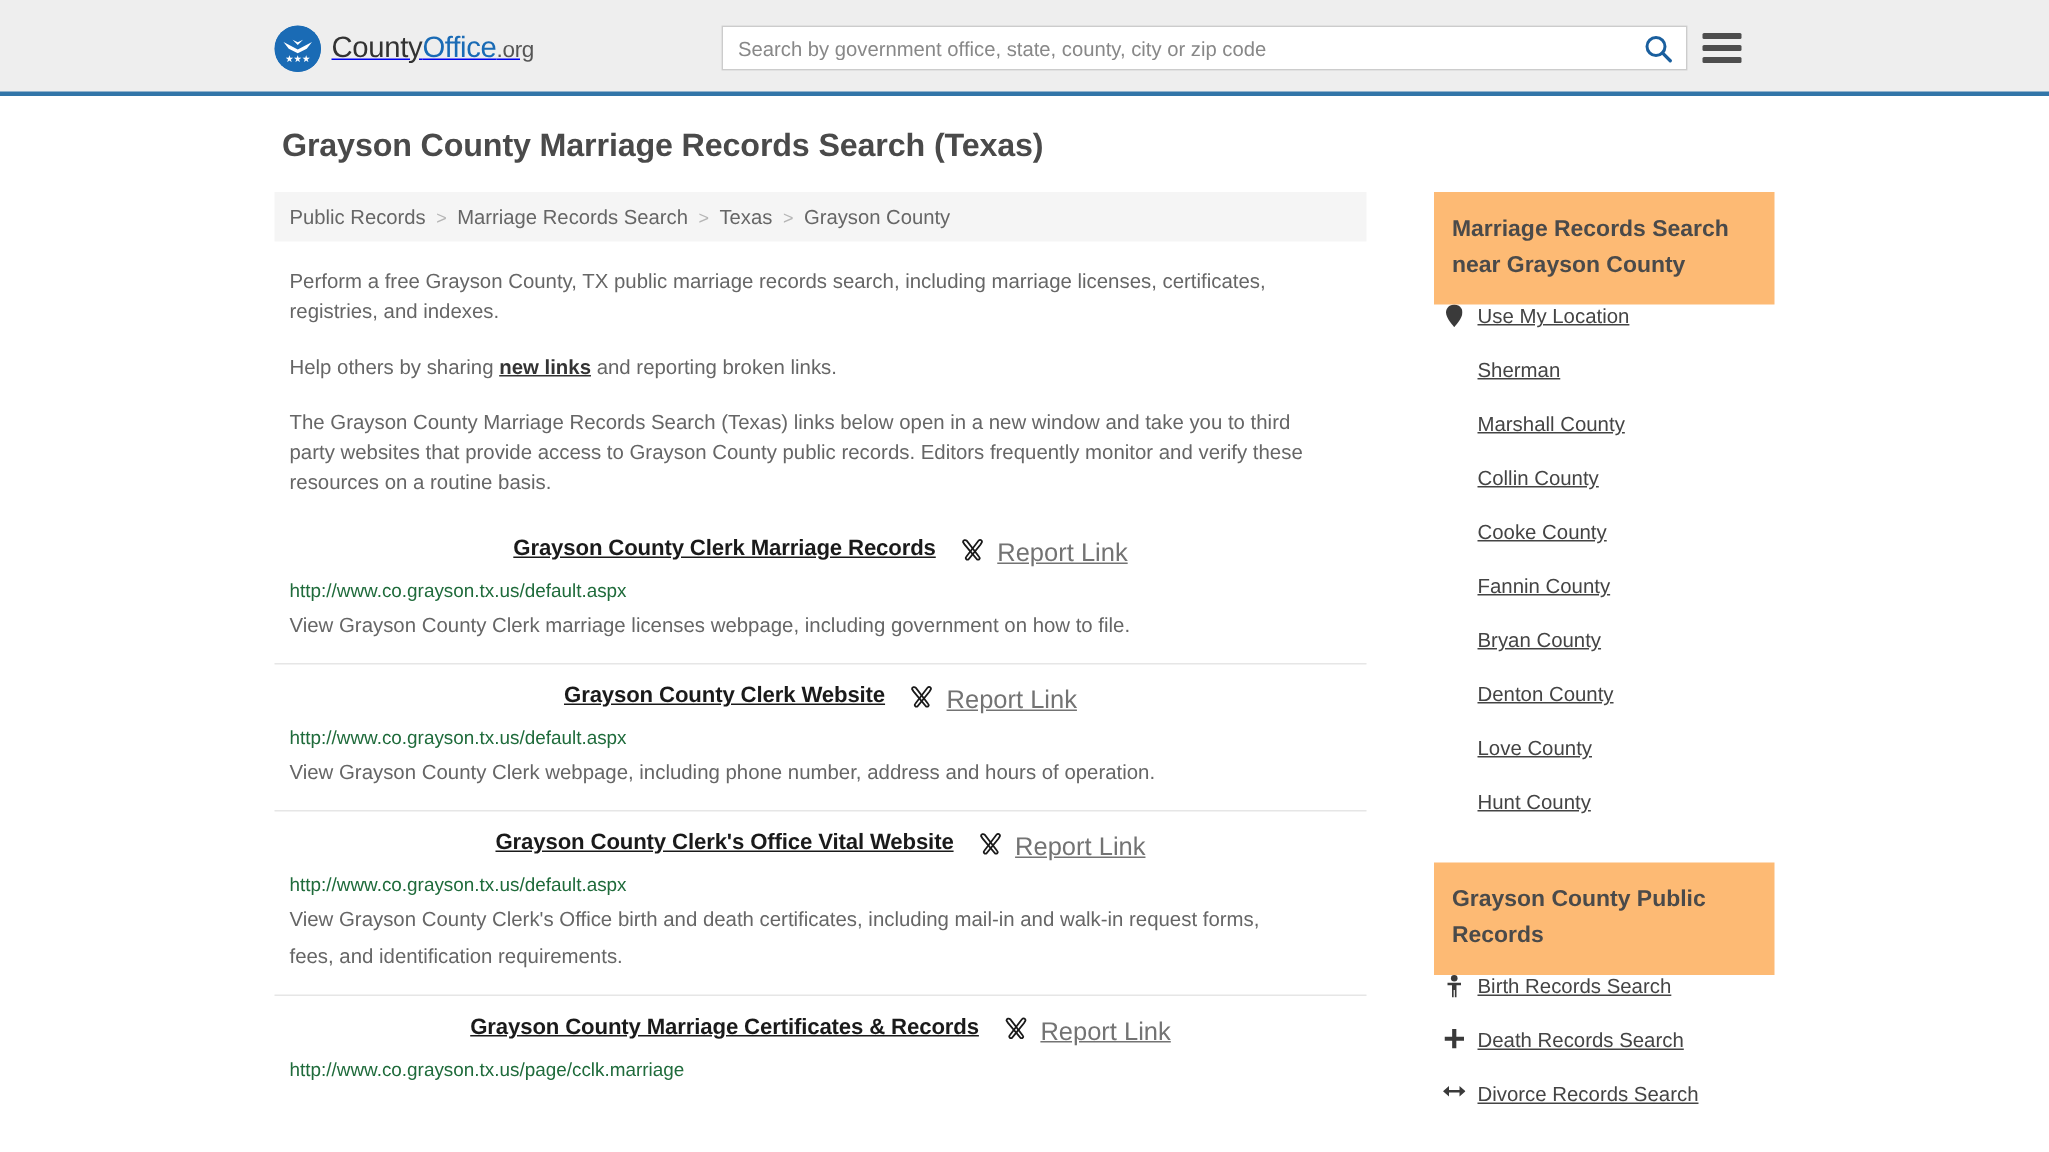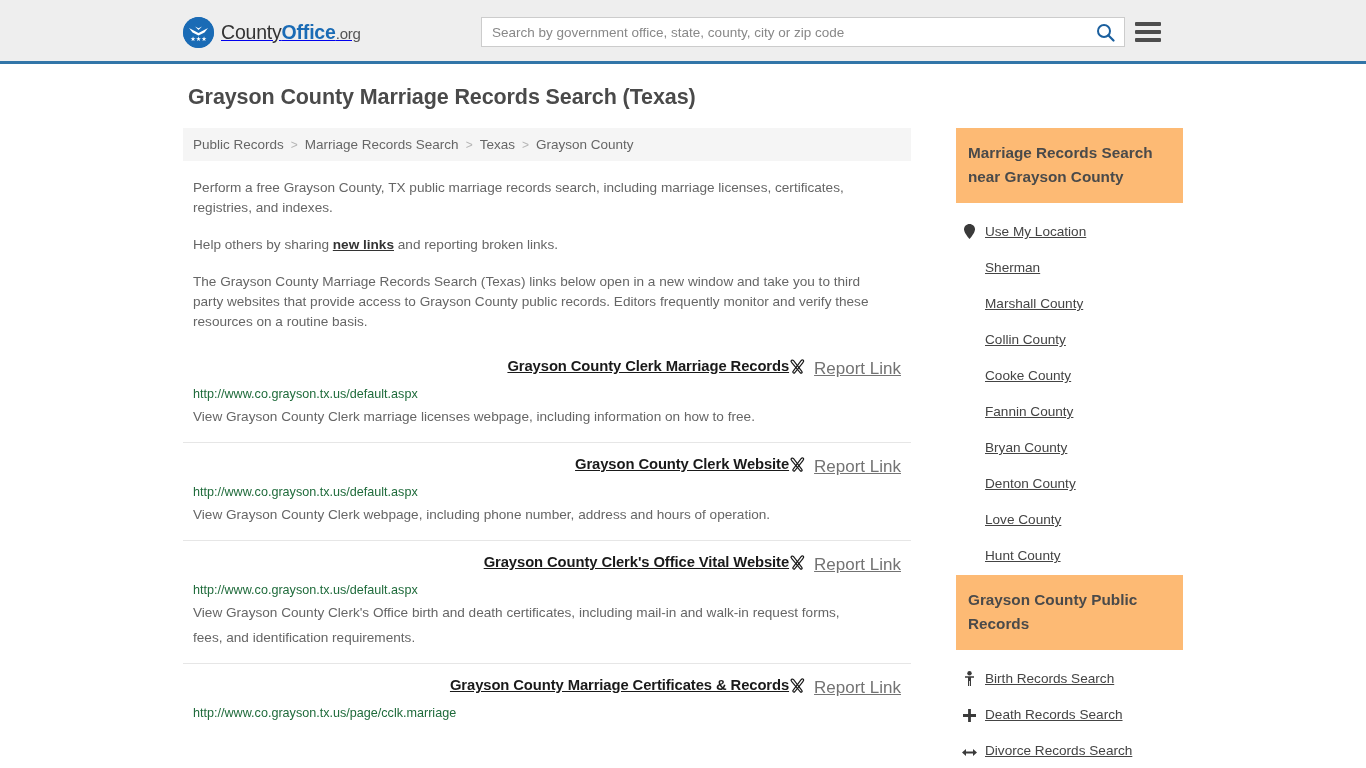--- a/index.html
+++ b/index.html
@@ -41,21 +41,21 @@
     flex: 0 0 auto;
     overflow: hidden;
   }
   #logo-mark svg { display: block; }
   #logo-text {
     font-size: 19.5px;
     letter-spacing: -0.2px;
     white-space: nowrap;
   }
   #logo-text .t1 { color: #333333; }
-  #logo-text .t2 { color: #1a6bb5; font-weight: bold; }
+  #logo-text .t2 { color: #1a6bb5; font-weight: normal; }
   #logo-text .t3 { color: #555555; font-size: 15px; }
 
   #search-wrap {
     position: absolute;
     left: 298px;
     top: 17px;
     width: 644px;
     height: 30px;
     background: #ffffff;
     border: 1px solid #cccccc;
@@ -154,21 +154,22 @@
   .result {
     border-bottom: 1px solid #e6e6e6;
     padding: 0 0 13px 10px;
     margin-bottom: 13px;
     position: relative;
   }
   .result:last-child { border-bottom: 0; }
   .result-head {
     display: flex;
     align-items: flex-start;
-    justify-content: flex-end;
+    justify-content: center;
+    gap: 16px;
   }
   .result-title {
     font-size: 14.8px;
     font-weight: bold;
     color: #1a1a1a;
     text-decoration: underline;
     letter-spacing: -0.1px;
   }
   .report-link {
     display: flex;
@@ -198,21 +199,21 @@
     background: #fdba74;
     padding: 13px 12px 14px 12px;
     font-size: 15.3px;
     font-weight: bold;
     color: #4a4a4a;
     line-height: 24px;
   }
   .side-list { margin: 0; padding: 0; list-style: none; }
   .side-list li {
     display: flex;
-    align-items: flex-end;
+    align-items: flex-start;
     gap: 8px;
     padding: 0 0 0 6px;
     height: 36px;
   }
   .side-list li a {
     color: #444444;
     text-decoration: underline;
     font-size: 13.6px;
   }
   .side-icon {
@@ -293,21 +294,21 @@
               <span>
                 <svg width="17" height="15" viewBox="0 0 17 15" aria-hidden="true">
                   <path d="M2 2.4 C2 1 3.6 0.6 4.6 1.6 L12.8 12.3 C13.7 13.4 12.6 14.6 11.3 13.9 L3 3.9 Z" fill="none" stroke="#1a1a1a" stroke-width="1.2"></path>
                   <path d="M14.6 2.4 C14.9 1.1 13.3 0.4 12.3 1.5 L4.2 12.2 C3.3 13.3 4.4 14.6 5.7 13.9 L13.7 4.0 Z" fill="none" stroke="#1a1a1a" stroke-width="1.2"></path>
                 </svg>
               </span>
               <span>Report Link</span>
             </a>
           </div>
           <div class="result-url">http://www.co.grayson.tx.us/default.aspx</div>
-          <div class="result-desc">View Grayson County Clerk marriage licenses webpage, including information on how to free.</div>
+          <div class="result-desc">View Grayson County Clerk marriage licenses webpage, including government on how to file.</div>
         </div>
 
         <div class="result">
           <div class="result-head">
             <a class="result-title" href="#">Grayson County Clerk Website</a>
             <a class="report-link" href="#">
               <span>
                 <svg width="17" height="15" viewBox="0 0 17 15" aria-hidden="true">
                   <path d="M2 2.4 C2 1 3.6 0.6 4.6 1.6 L12.8 12.3 C13.7 13.4 12.6 14.6 11.3 13.9 L3 3.9 Z" fill="none" stroke="#1a1a1a" stroke-width="1.2"></path>
                   <path d="M14.6 2.4 C14.9 1.1 13.3 0.4 12.3 1.5 L4.2 12.2 C3.3 13.3 4.4 14.6 5.7 13.9 L13.7 4.0 Z" fill="none" stroke="#1a1a1a" stroke-width="1.2"></path>

